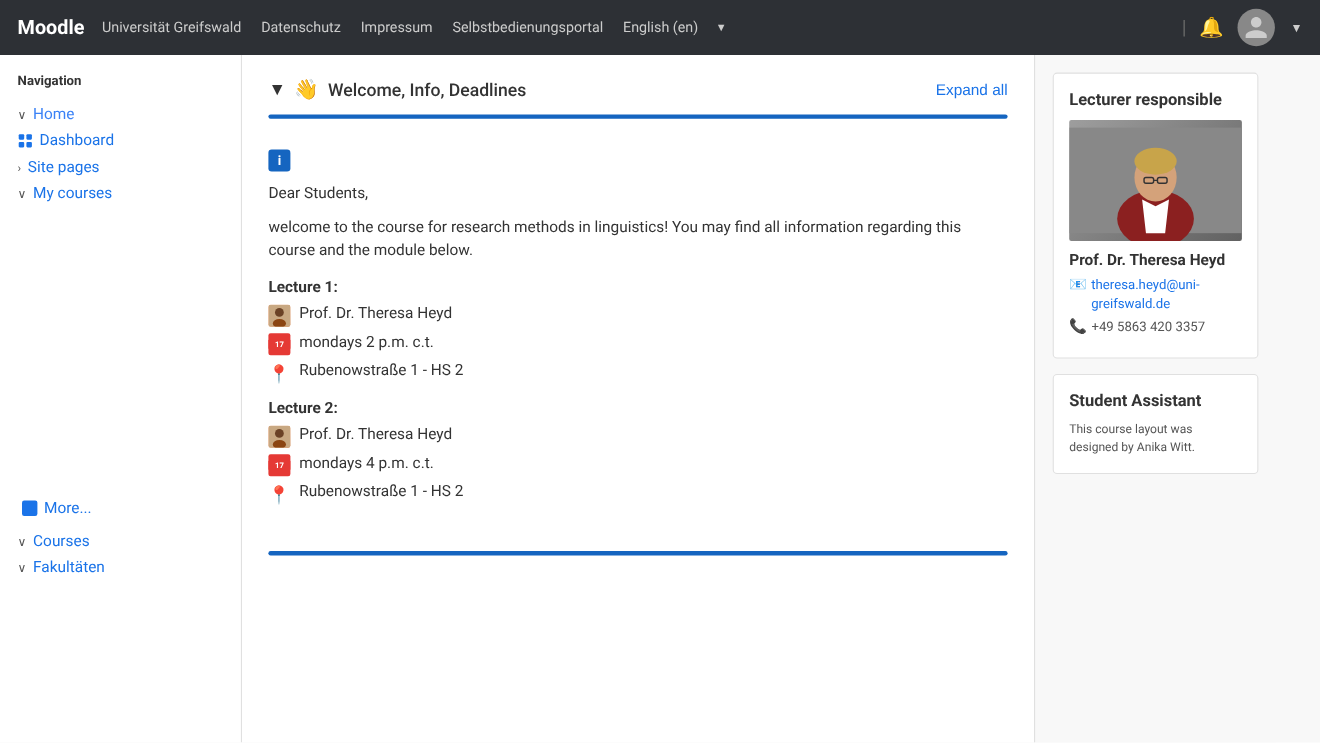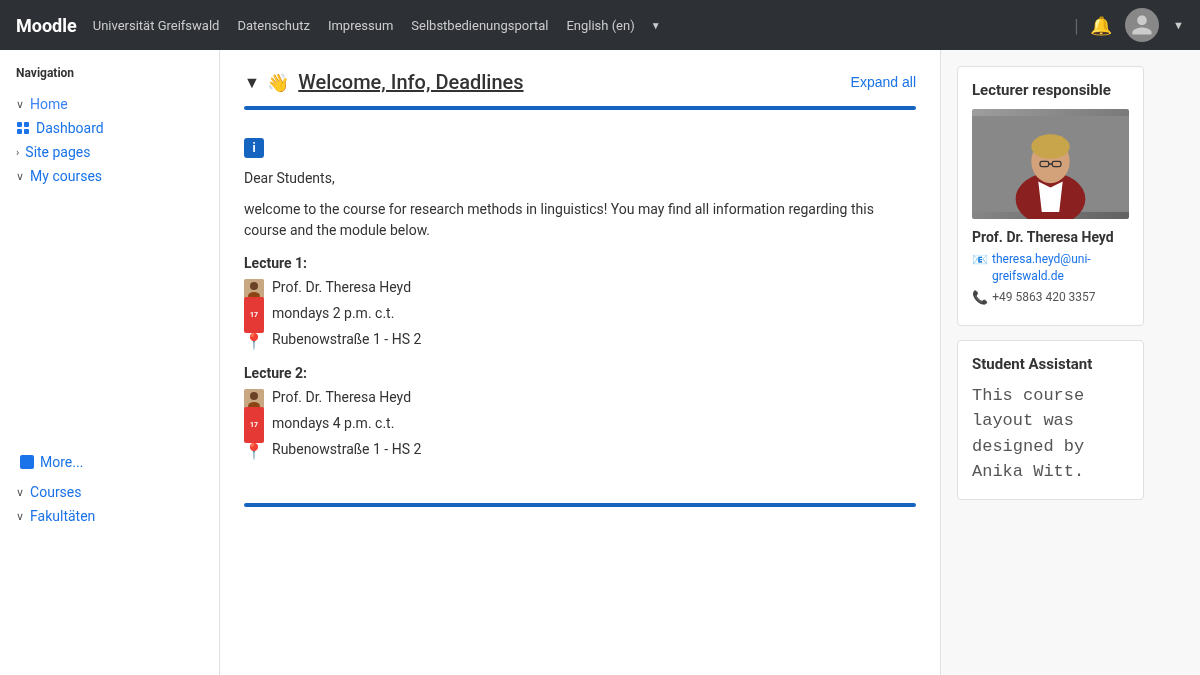--- a/index.html
+++ b/index.html
@@ -125,24 +125,23 @@
       display: flex;
       align-items: center;
       gap: 8px;
     }
     .collapse-arrow {
       color: #333;
       font-size: 16px;
       cursor: pointer;
     }
     .section-title {
-      font-size: 20px;
+      font-size: 16px;
       font-weight: 500;
       color: #333;
-      text-decoration: underline;
     }
     .expand-all-btn {
       color: #1a73e8;
       background: none;
       border: none;
       cursor: pointer;
       font-size: 14px;
       text-decoration: none;
       margin-left: 28px;
     }
@@ -217,21 +216,21 @@
       background: linear-gradient(135deg, #e8a87c 40%, #c97c45 100%);
       display: flex;
       align-items: center;
       justify-content: center;
       overflow: hidden;
       font-size: 12px;
     }
     
     .cal-icon {
       width: 20px;
-      height: 36px;
+      height: 20px;
       background: #e53935;
       border-radius: 2px;
       display: flex;
       align-items: center;
       justify-content: center;
       color: #fff;
       font-size: 9px;
       font-weight: 700;
       flex-direction: column;
       line-height: 1;
@@ -307,24 +306,23 @@
     }
     .prof-contact a {
       color: #1a73e8;
       text-decoration: none;
     }
     .contact-icon {
       font-size: 13px;
       min-width: 16px;
     }
     .student-assistant-text {
-      font-size: 17px;
+      font-size: 11px;
       color: #555;
       line-height: 1.5;
-      font-family: Liberation Mono, monospace;
     }
   </style>
 </head>
 <body>
 
 <nav class="top-nav">
   <span class="top-nav-brand">Moodle</span>
   <div class="top-nav-links">
     <a href="#">Universität Greifswald</a>
     <a href="#">Datenschutz</a>

